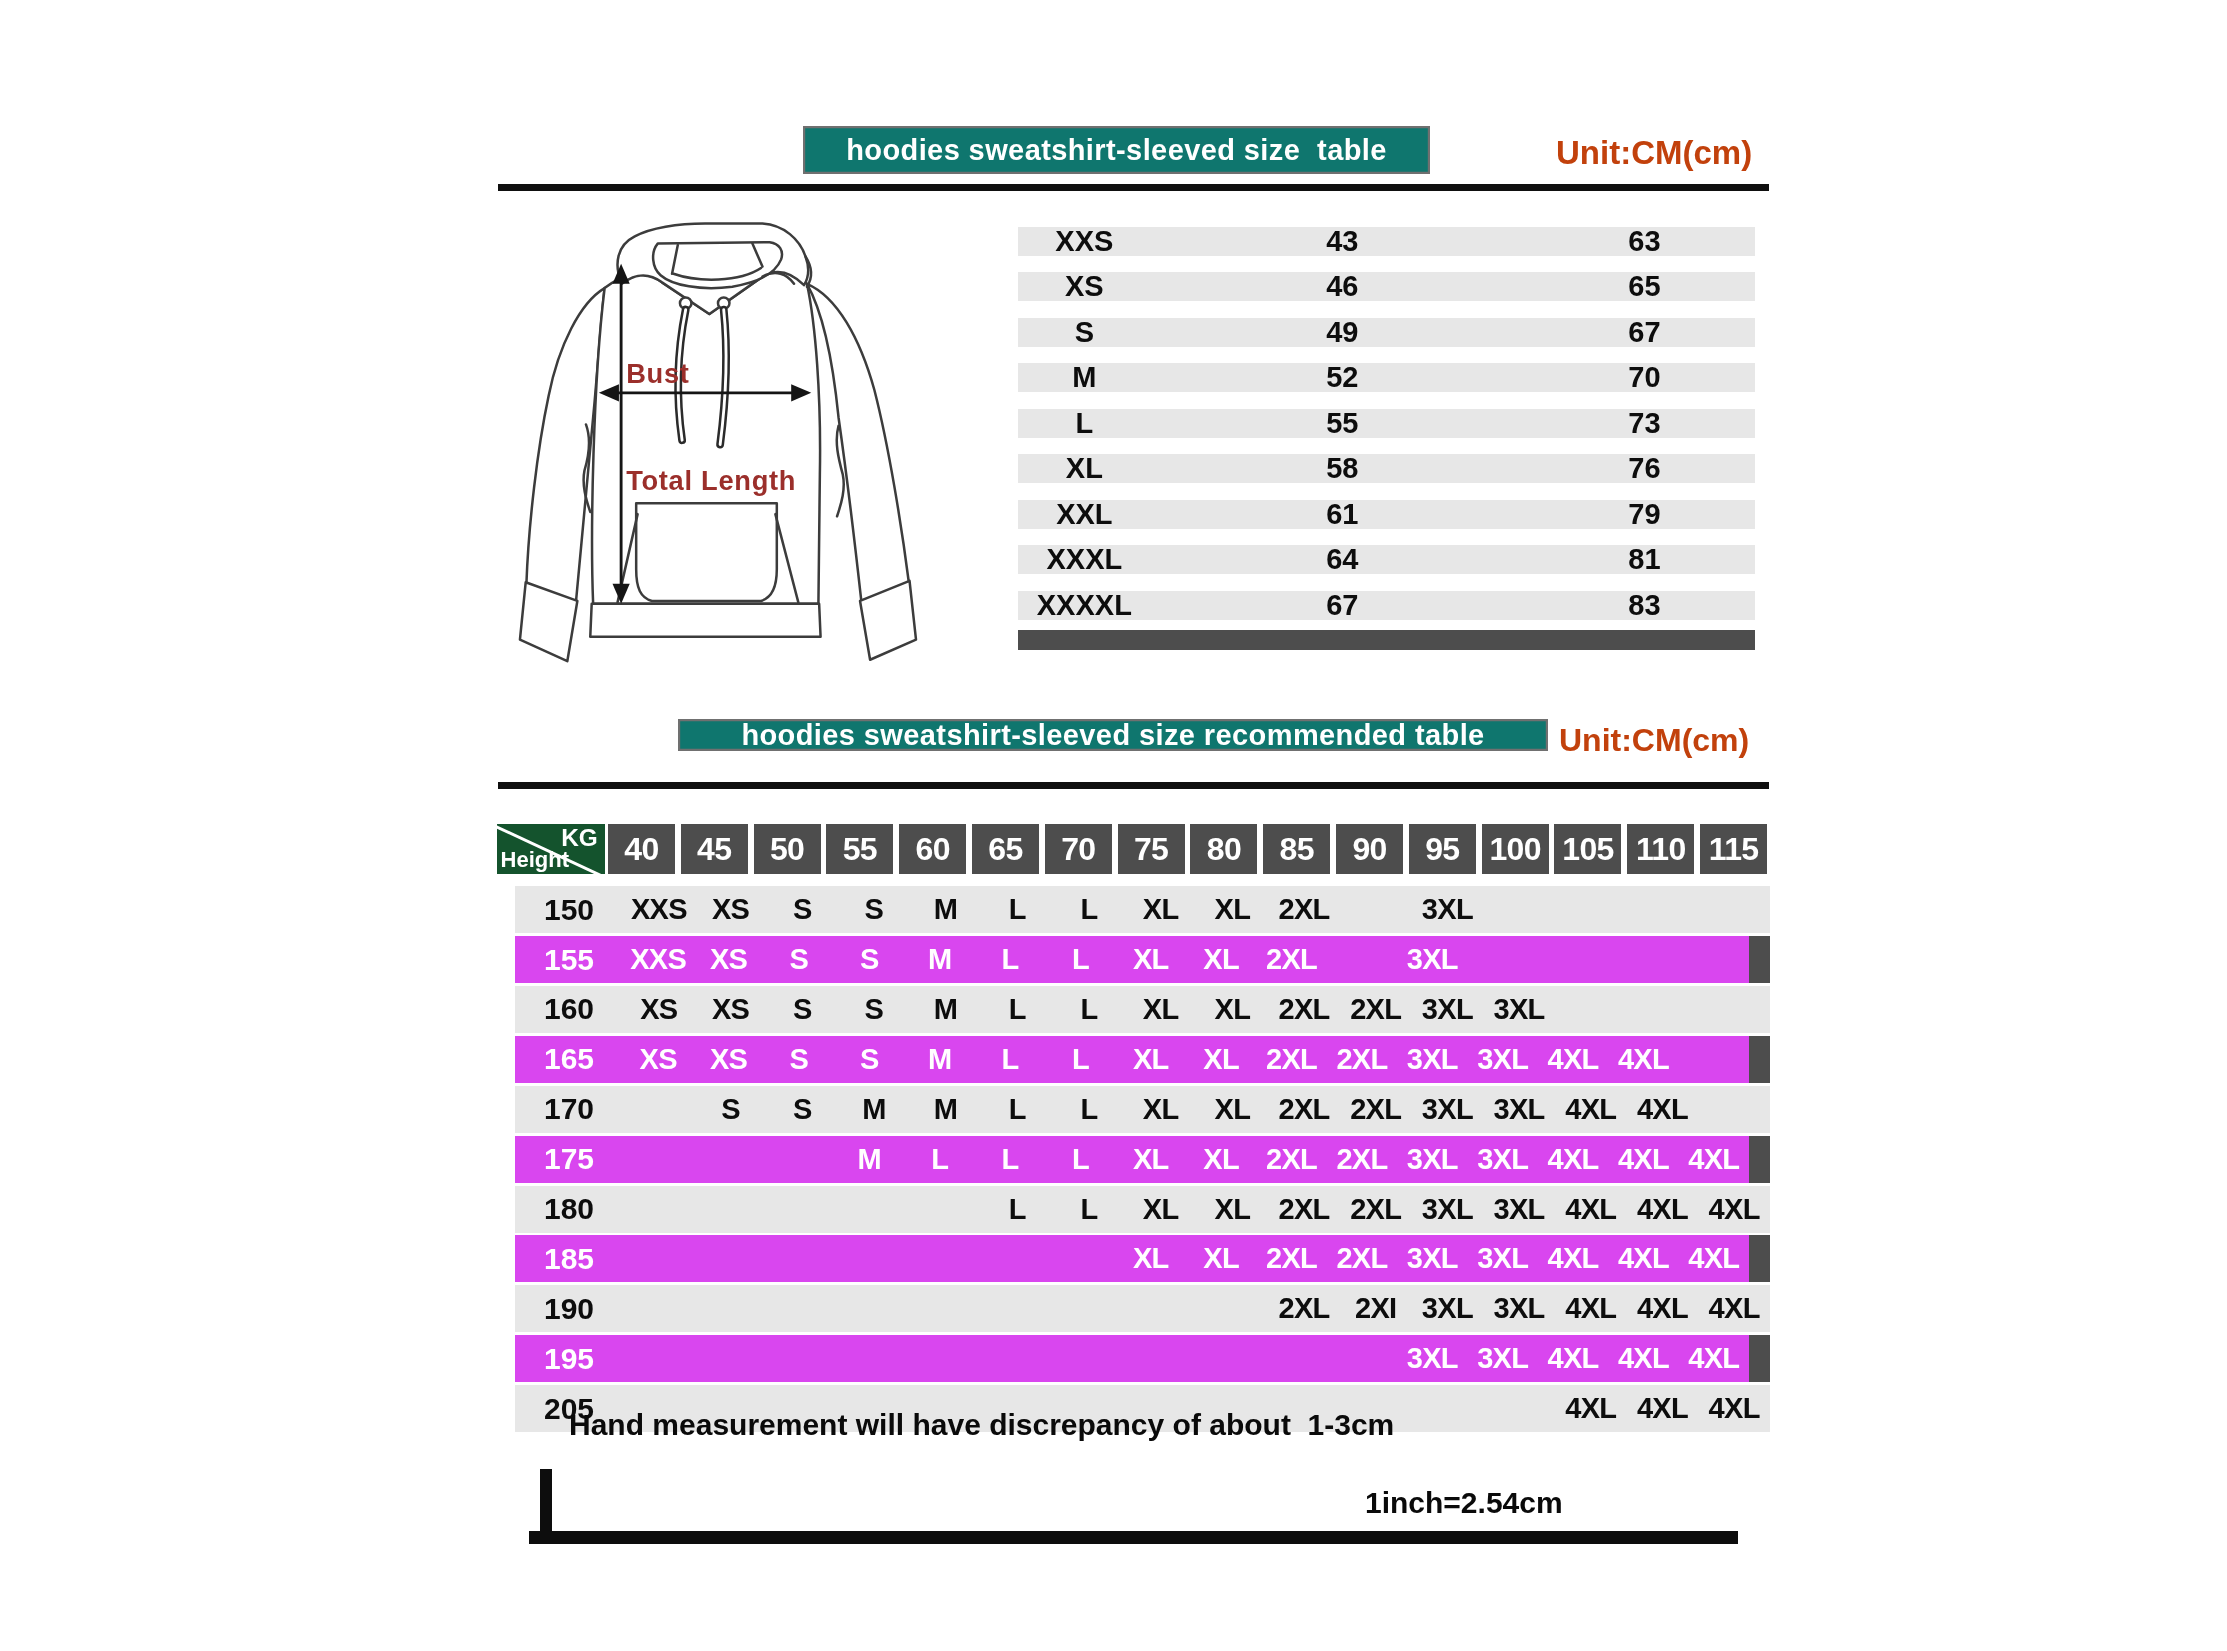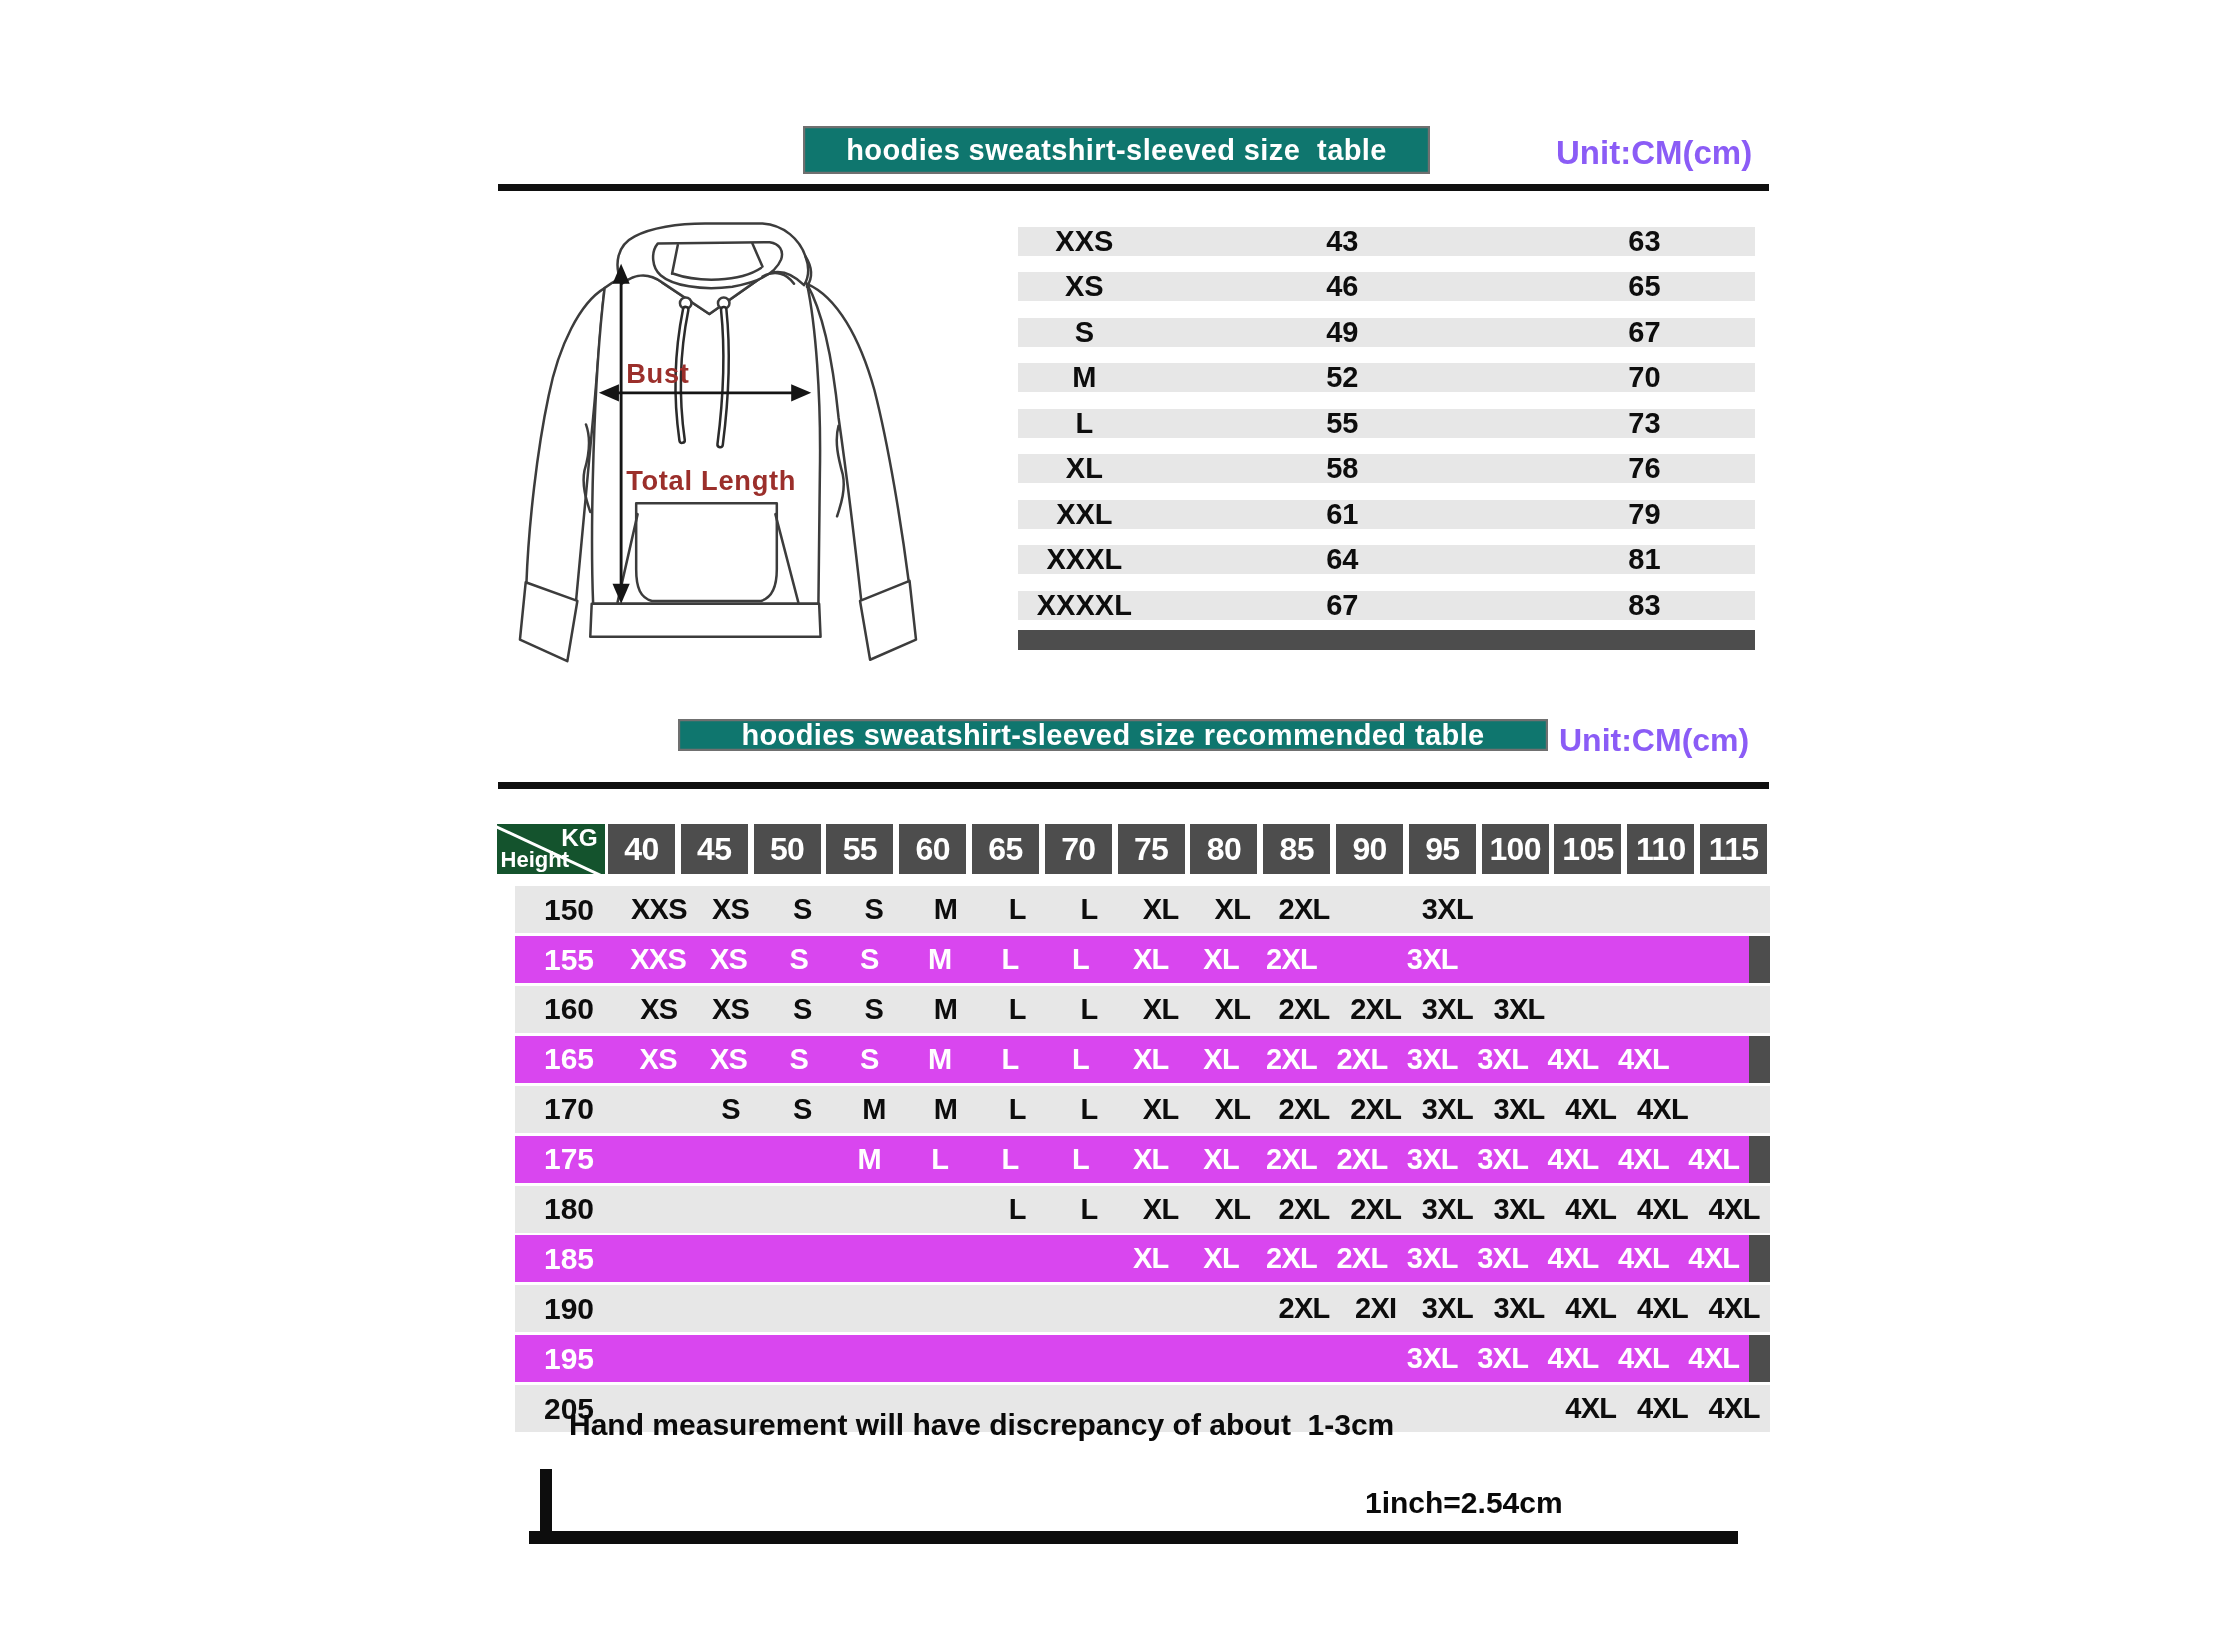--- a/index.html
+++ b/index.html
@@ -12,21 +12,21 @@
 
   
   .title-bar {
     position:absolute; background:#0f766e; color:#fff;
     display:flex; align-items:center; justify-content:center;
     white-space:pre; letter-spacing:0.4px;
     box-shadow: inset 0 0 0 2.2px #707070;
   }
   .t1 { left:803px; top:126px; width:627px; height:48px; font-size:29px; }
   .t2 { left:678px;  top:719px; width:870px; height:32px; font-size:29px; }
-  .unit { position:absolute; color:#8b5cf6; white-space:pre; }
+  .unit { position:absolute; color:#c2410c; white-space:pre; }
   .u1 { left:1556px; top:134px;  font-size:33px; }
   .u2 { left:1559px; top:722px; font-size:32px; }
   .divider { position:absolute; left:498px; width:1271px; height:6.5px; background:#0f0f0f; }
   .d1 { top:184px; }
   .d2 { top:782px; }
 
   
   .hoodie { position:absolute; left:515px; top:202px; width:449px; height:513px; }
   .red-label { fill:#9b2f2b; font-size:38px; font-weight:bold; font-family:"Liberation Sans",sans-serif; letter-spacing:1px; }
 

